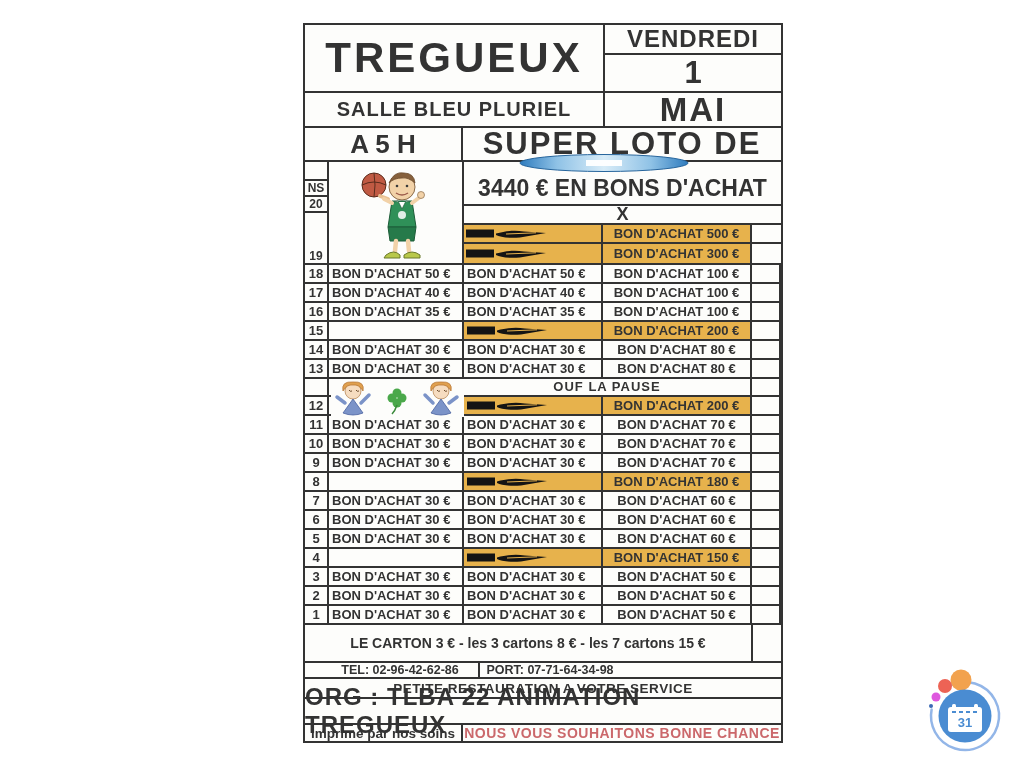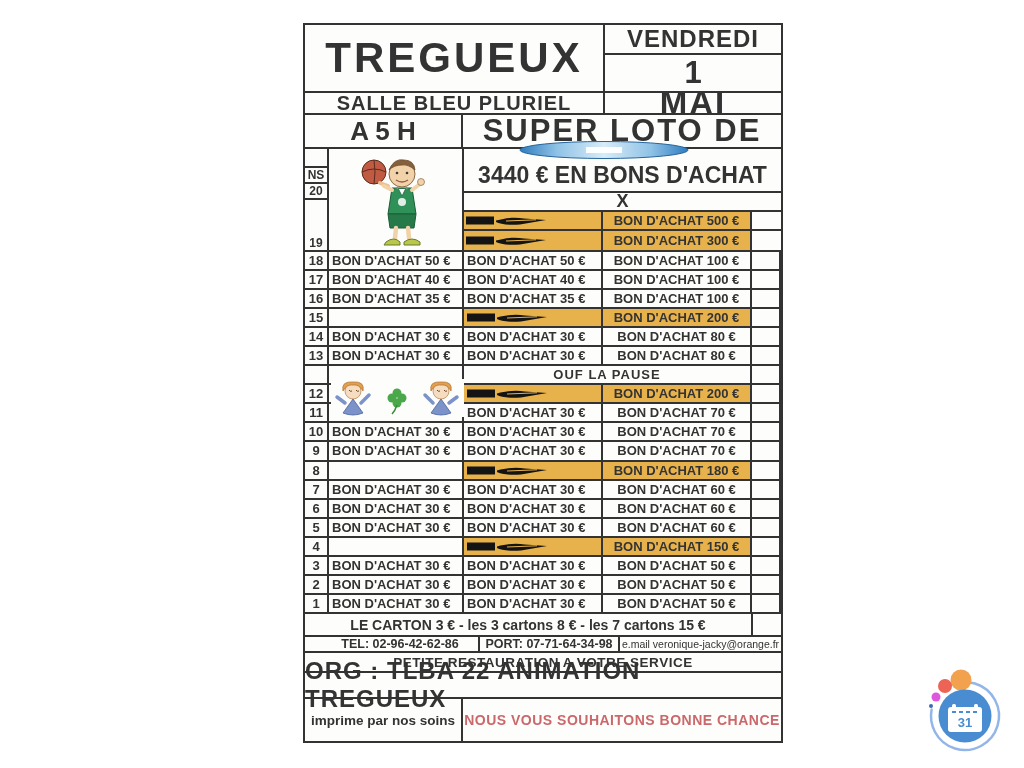--- a/index.html
+++ b/index.html
@@ -17,21 +17,21 @@
   .row .c:last-child{border-right:none;}
   .left{justify-content:flex-start;padding-left:3px;}
 
   
   .h1{height:68px;}
   .big-title{width:300px;font-size:42px;letter-spacing:3px;}
   .colstack{flex:1;display:flex;flex-direction:column;}
   .day{height:29px;font-size:24px;letter-spacing:1px;border-bottom:2px solid var(--line);}
   .daynum{flex:1;font-size:31px;}
   .colstack .day,.colstack .daynum{display:flex;align-items:center;justify-content:center;}
-  .h2{height:22px;}
+  .h2{height:35px;}
   .venue{width:300px;font-size:20px;letter-spacing:1px;}
   .month{flex:1;font-size:33px;letter-spacing:2px;}
   .h3{height:34px;}
   .time{width:158px;font-size:26px;}
   .headline{flex:1;font-size:31px;letter-spacing:2px;}
 
   
   .middle{height:103px;display:flex;flex-direction:row;box-sizing:border-box;}
   .ncolstack{width:24px;display:flex;flex-direction:column;border-right:2px solid var(--line);box-sizing:border-box;}
   .ncolstack div{box-sizing:border-box;display:flex;align-items:center;justify-content:center;font-size:12px;}
@@ -66,21 +66,21 @@
   .ncol{width:24px;font-size:13px;}
   .c1{width:135px;}
   .c2{width:139px;}
   .c3{width:149px;}
   .xcol{flex:1;}
   .merged{width:288px;font-size:15px;letter-spacing:1px;}
 
   .pause-art{position:absolute;left:26px;top:354px;width:133px;height:38px;z-index:2;background:#fdfdfb;}
 
   
-  .carton{height:23px;}
+  .carton{height:39px;}
   .carton-text{flex:1;font-size:14px;}
   .cartonx{width:28px;flex:none;}
   .telrow{height:16px;padding-left:17px;}
   .tel{width:158px;font-size:12.5px;}
   .port{width:140px;font-size:12.5px;}
   .email{flex:1;font-size:10.5px;font-weight:normal;}
   .petite{height:20px;font-size:13.5px;justify-content:center;display:flex;align-items:center;
           border-bottom:2px solid var(--line);box-sizing:border-box;letter-spacing:.5px;}
   .org{height:26px;font-size:24px;justify-content:center;display:flex;align-items:center;
        border-bottom:2px solid var(--line);box-sizing:border-box;letter-spacing:1px;}
@@ -350,21 +350,20 @@
         </div>
       </div>
 
     <div class="row carton bb">
       <div class="c carton-text">LE CARTON 3 €  -  les 3 cartons 8 €  -  les 7 cartons 15 €</div>
       <div class="c cartonx"></div>
     </div>
     <div class="row telrow bb">
       <div class="c tel">TEL: 02-96-42-62-86</div>
       <div class="c port">PORT: 07-71-64-34-98</div>
-      <div class="c email">e.mail veronique-jacky@orange.fr</div>
     </div>
     <div class="petite">PETITE RESTAURATION A VOTRE SERVICE</div>
     <div class="org">ORG : TLBA 22 ANIMATION TREGUEUX</div>
     <div class="row bottom">
       <div class="c printed">imprime par nos soins</div>
       <div class="c luck">NOUS VOUS SOUHAITONS BONNE CHANCE</div>
     </div>
 
     <svg class="pause-art" width="133" height="38" viewBox="0 0 133 38">
       <g>

